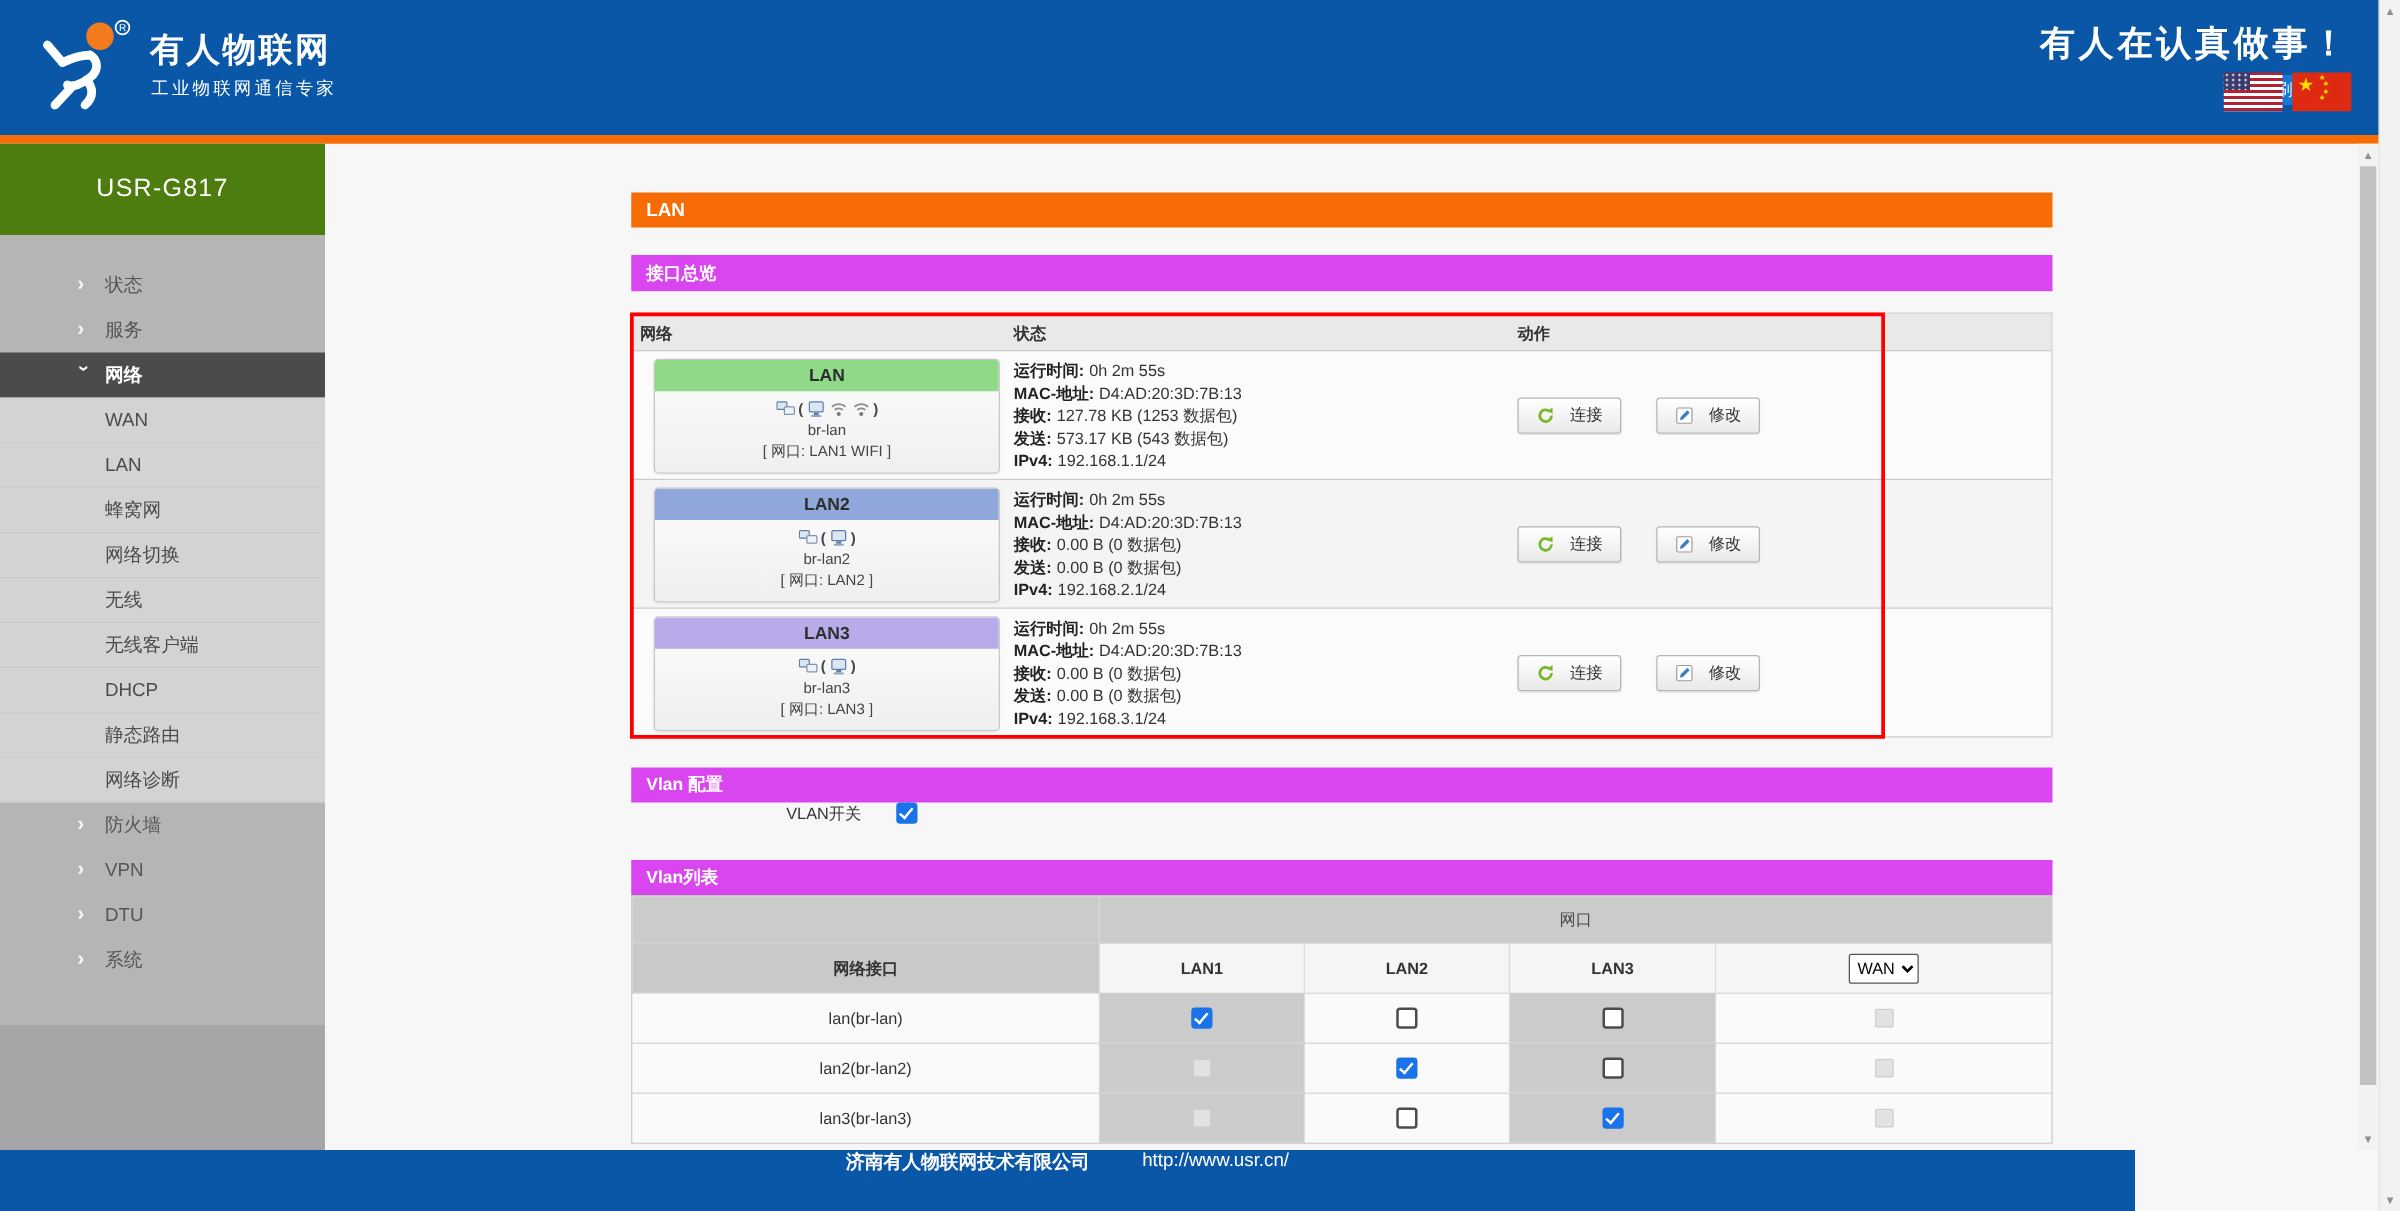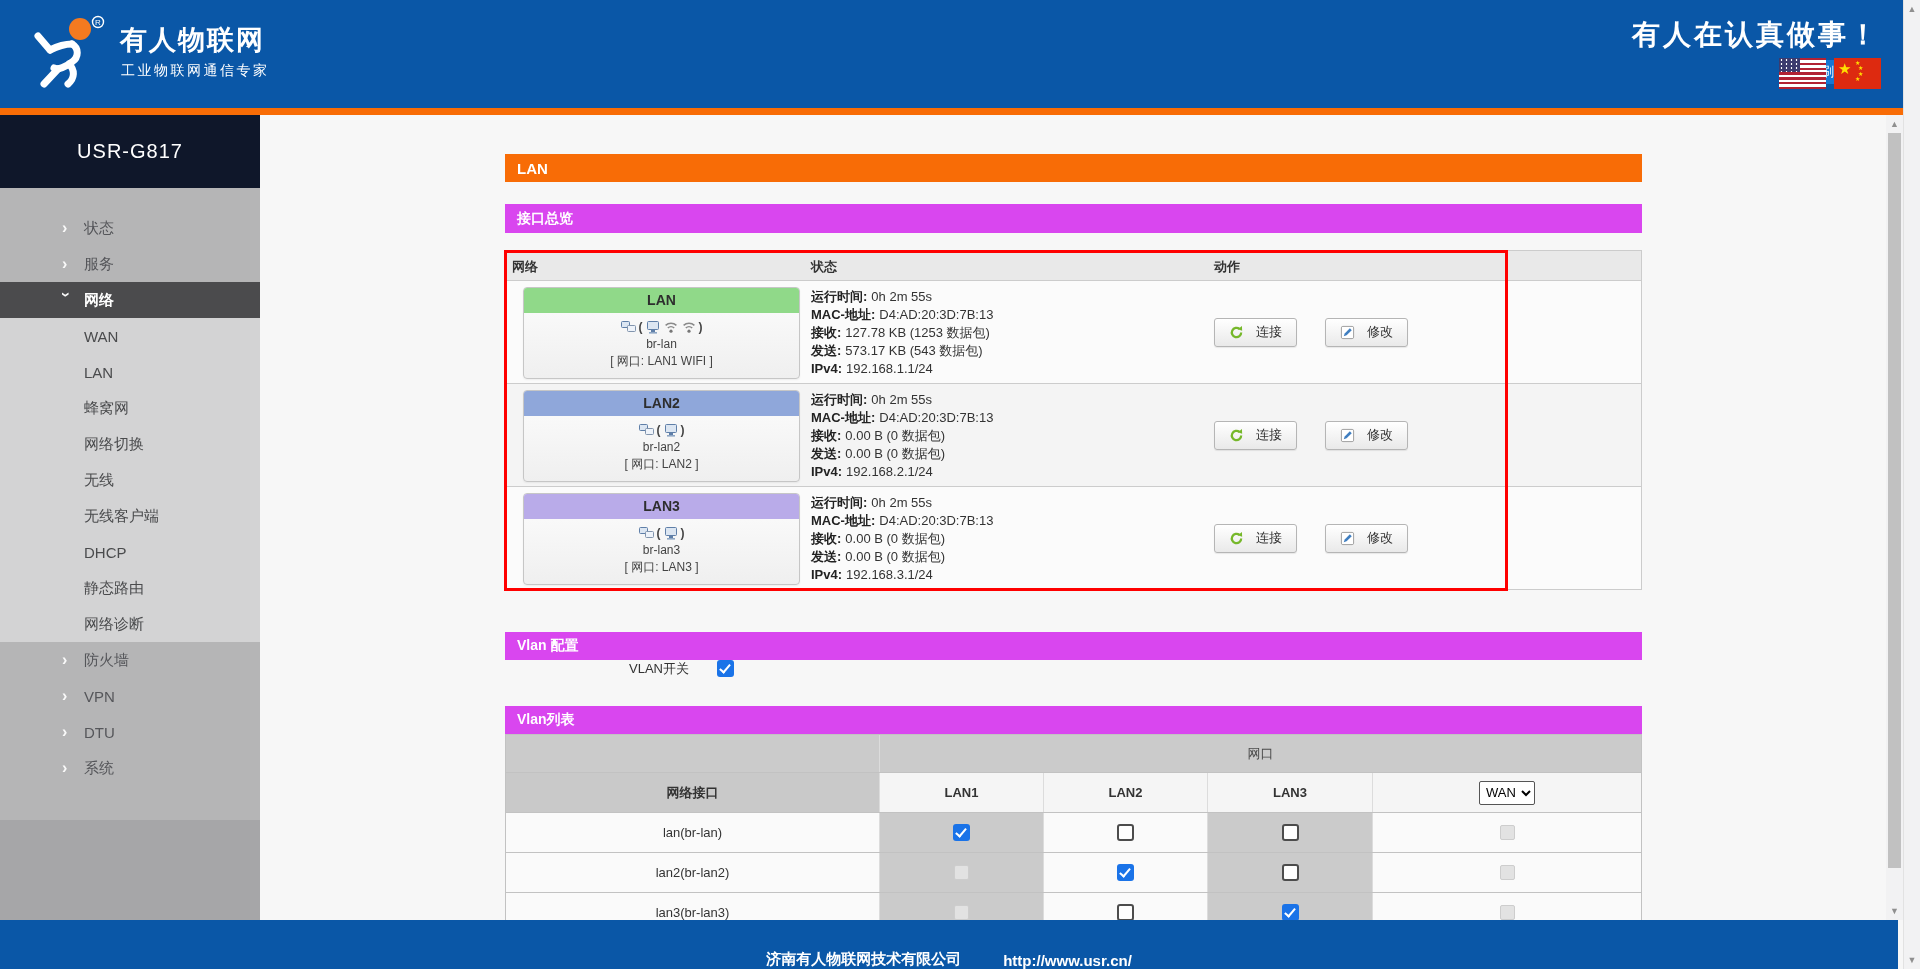--- a/index.html
+++ b/index.html
@@ -25,38 +25,38 @@
   .flag-cn .star{position:absolute;color:#ffde00;line-height:1}
   .flag-cn .s0{left:4px;top:3px;font-size:15px}
   .flag-cn .s1{left:21px;top:2px;font-size:6px}
   .flag-cn .s2{left:24px;top:7px;font-size:6px}
   .flag-cn .s3{left:24px;top:13px;font-size:6px}
   .flag-cn .s4{left:21px;top:18px;font-size:6px}
   .flag-cn .star::before{content:"★"}
 
   
   .sidebar{position:absolute;left:0;top:115px;width:260px;height:806px;background:#a6a6a8}
-  .side-title{height:73px;background:#0f172a;color:#fff;display:flex;align-items:center;
+  .side-title{height:73px;background:#4d7c0f;color:#fff;display:flex;align-items:center;
     justify-content:center;font-size:20px;letter-spacing:1px}
   .menu{background:#b5b5b6;padding-top:22px;height:610px;box-sizing:content-box}
   .mi{height:36px;display:flex;align-items:center;font-size:15px;color:#55565a;cursor:pointer;padding-left:62px}
   .mi .chev{width:22px;color:#fafafa;font-size:16px;font-weight:bold}
   .chev::before{content:"›"}
   .chev.down{transform:rotate(90deg);width:16px;margin-left:-4px;margin-right:10px}
   .mi.sub{padding-left:84px;background:#d3d3d4;color:#4a4b4d}
   .mi.active{background:#4b4b4d;color:#fff;font-weight:bold}
 
   
   .content{position:absolute;left:505px;top:115px;width:1137px}
   .bar{height:28px;display:flex;align-items:center;padding-left:12px;box-sizing:border-box;
     color:#fff;font-weight:bold;font-size:15px}
   .bar.orange{background:#f86c06;margin-top:39px}
   .bar.dark{background:#d946ef;font-size:14px}
   #bar-overview{margin-top:22px;height:29px}
-  #bar-vlan-config{margin-top:42px}
+  #bar-vlan-config{margin-top:24px}
   #bar-vlan-list{margin-top:16px}
 
   
   .if-table{margin-top:17px;position:relative;border:1px solid #ccc;background:#fbfbfb}
   .red-box{position:absolute;left:-2px;top:-1px;width:1004px;height:341px;border:3px solid #ff0000;
     box-sizing:border-box;pointer-events:none;z-index:6}
   .if-head{position:relative;height:29px;background:#e9e9e9;border-bottom:1px solid #ccc;
     font-size:13px;font-weight:bold}
   .if-head span{position:absolute;top:7px}
   .h-net{left:6px}.h-status{left:305px}.h-action{left:708px}
@@ -104,24 +104,24 @@
   .vrow.data{height:39px}
   .vrow.data .vc1{background:#fafafa}
   .vrow.data .vc2{background:#cbcbcb}
   .vrow.data .vc3{background:#fafafa}
   .vrow.data .vc4{background:#cbcbcb}
   .vrow.data .vc5{background:#fafafa}
   select.wan{height:24px;font-size:13px;border:1px solid #555;border-radius:2px;background:#fff;
     padding:0 2px;font-family:inherit}
 
   
-  .footer{position:absolute;left:0;top:920px;width:1898px;height:49px;background:#0a57a7;
-    display:flex;align-items:flex-end;justify-content:center;gap:42px;color:#fff;font-size:15px}
+  .footer{position:absolute;left:0;top:920px;width:1708px;height:49px;background:#0a57a7;
+    display:flex;align-items:flex-start;justify-content:center;gap:42px;color:#fff;font-size:15px}
   .footer .company{font-weight:bold}
-  .footer .url{font-weight:bold;cursor:pointer}
+  .footer .url{font-weight:normal;cursor:pointer}
 
   
   .sb{position:absolute;background:#f2f2f3}
   .sb-outer{right:0;top:0;width:17px;height:969px;border-left:1px solid #e2e2e2;box-sizing:border-box}
   .sb-inner{left:1886px;top:115px;width:17px;height:805px}
   .sb .arrow{position:absolute;left:0;width:100%;text-align:center;color:#8f8f8f;font-size:9px;
     line-height:14px;cursor:pointer}
   .sb .up{top:2px}.sb .down{bottom:2px}
   .sb .up::before{content:"▲"}.sb .down::before{content:"▼"}
   .sb-thumb{position:absolute;left:2px;top:18px;width:13px;height:735px;background:#c1c1c1;cursor:pointer}

